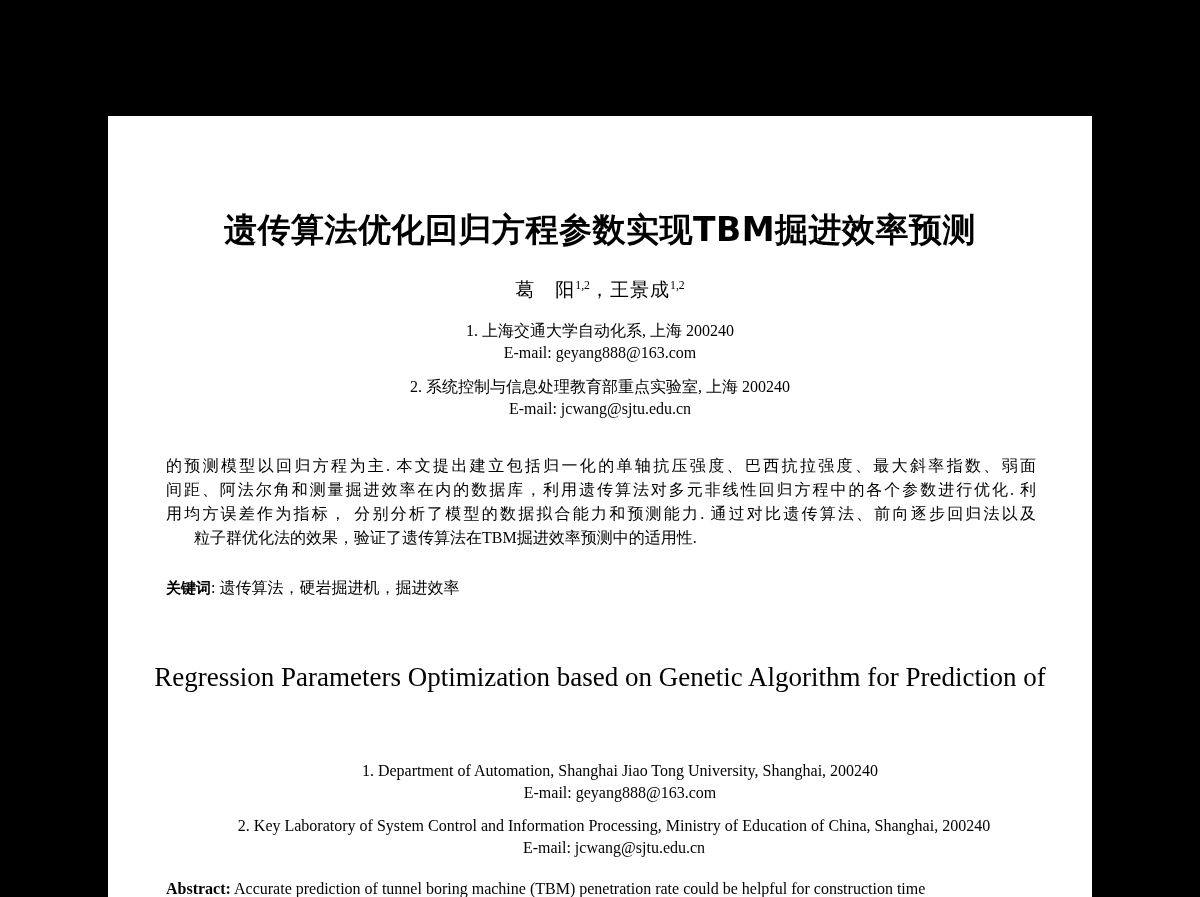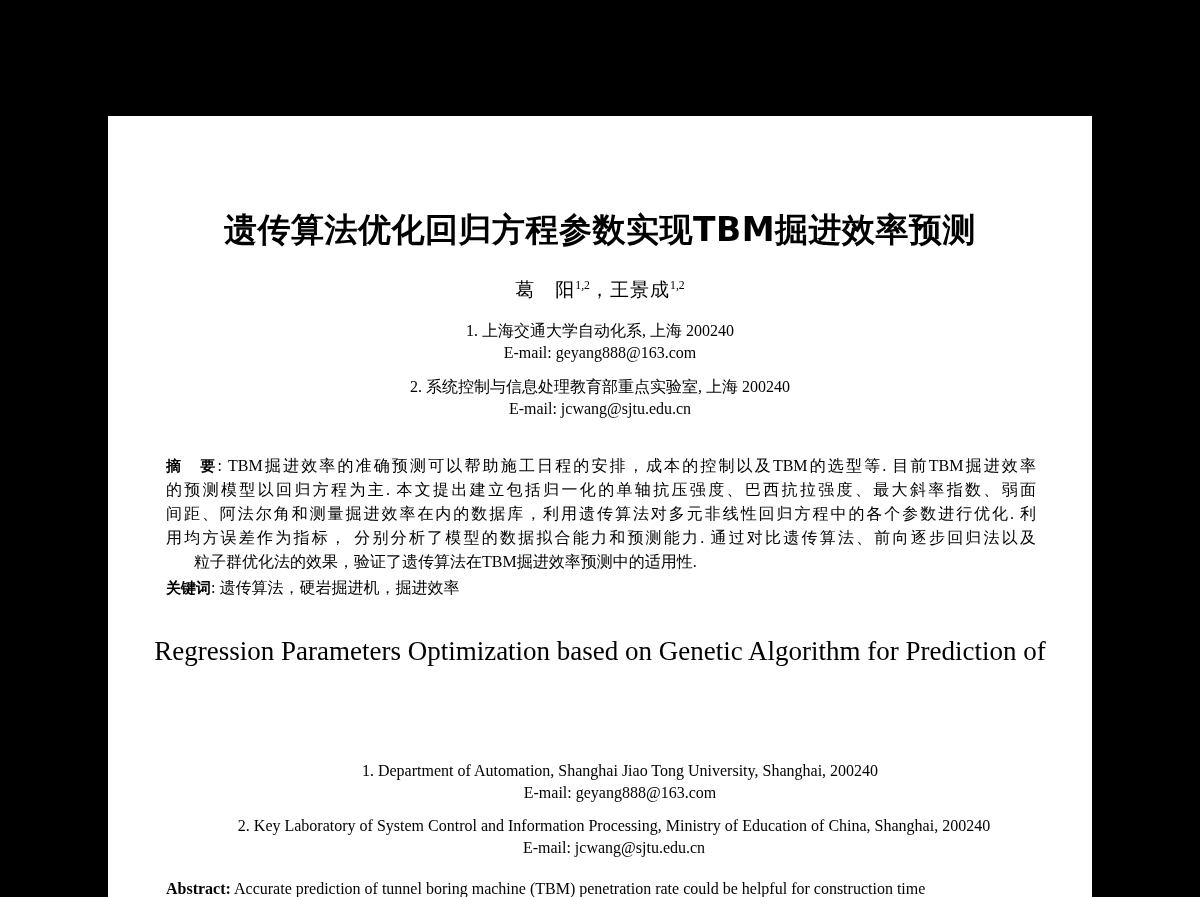--- a/index.html
+++ b/index.html
@@ -88,21 +88,21 @@
       font-size: 16px;
       line-height: 24px;
       white-space: nowrap;
     }
     .keywords-cn .label {
       font-weight: bold;
       font-family: Liberation Serif, serif;
       font-size: 15px;
     }
     .title-en {
-      top: 518px;
+      top: 544px;
       font-size: 27px;
       line-height: 34px;
     }
     .authors-en {
       top: 606px;
       font-size: 19px;
     }
     .aff1-en { top: 644px; font-size: 16px; line-height: 22px; padding-left: 40px; }
     .aff2-en { top: 699px; font-size: 16px; line-height: 22px; padding-left: 28px; }
     .abstract-en {
@@ -134,21 +134,20 @@
       <div>1. 上海交通大学自动化系, 上海 200240</div>
       <div>E-mail: geyang888@163.com</div>
     </div>
 
     <div class="abs aff aff2-cn">
       <div>2. 系统控制与信息处理教育部重点实验室, 上海 200240</div>
       <div>E-mail: jcwang@sjtu.edu.cn</div>
     </div>
 
     <div class="abstract-cn">
-      <span class="line"><span class="label">摘　要</span><span>: </span><span>TBM掘进效率的准确预测可以帮助施工日程的安排，成本的控制以及TBM的选型等. 目前TBM掘进效率</span></span>
       <span class="line">的预测模型以回归方程为主. 本文提出建立包括归一化的单轴抗压强度、巴西抗拉强度、最大斜率指数、弱面</span>
       <span class="line">间距、阿法尔角和测量掘进效率在内的数据库，利用遗传算法对多元非线性回归方程中的各个参数进行优化. 利</span>
       <span class="line">用均方误差作为指标， 分别分析了模型的数据拟合能力和预测能力. 通过对比遗传算法、前向逐步回归法以及</span>
       <span class="line last">粒子群优化法的效果，验证了遗传算法在TBM掘进效率预测中的适用性.</span>
     </div>
 
     <div class="keywords-cn">
       <span class="label">关键词</span><span>: </span><span>遗传算法，硬岩掘进机，掘进效率</span>
     </div>
 

